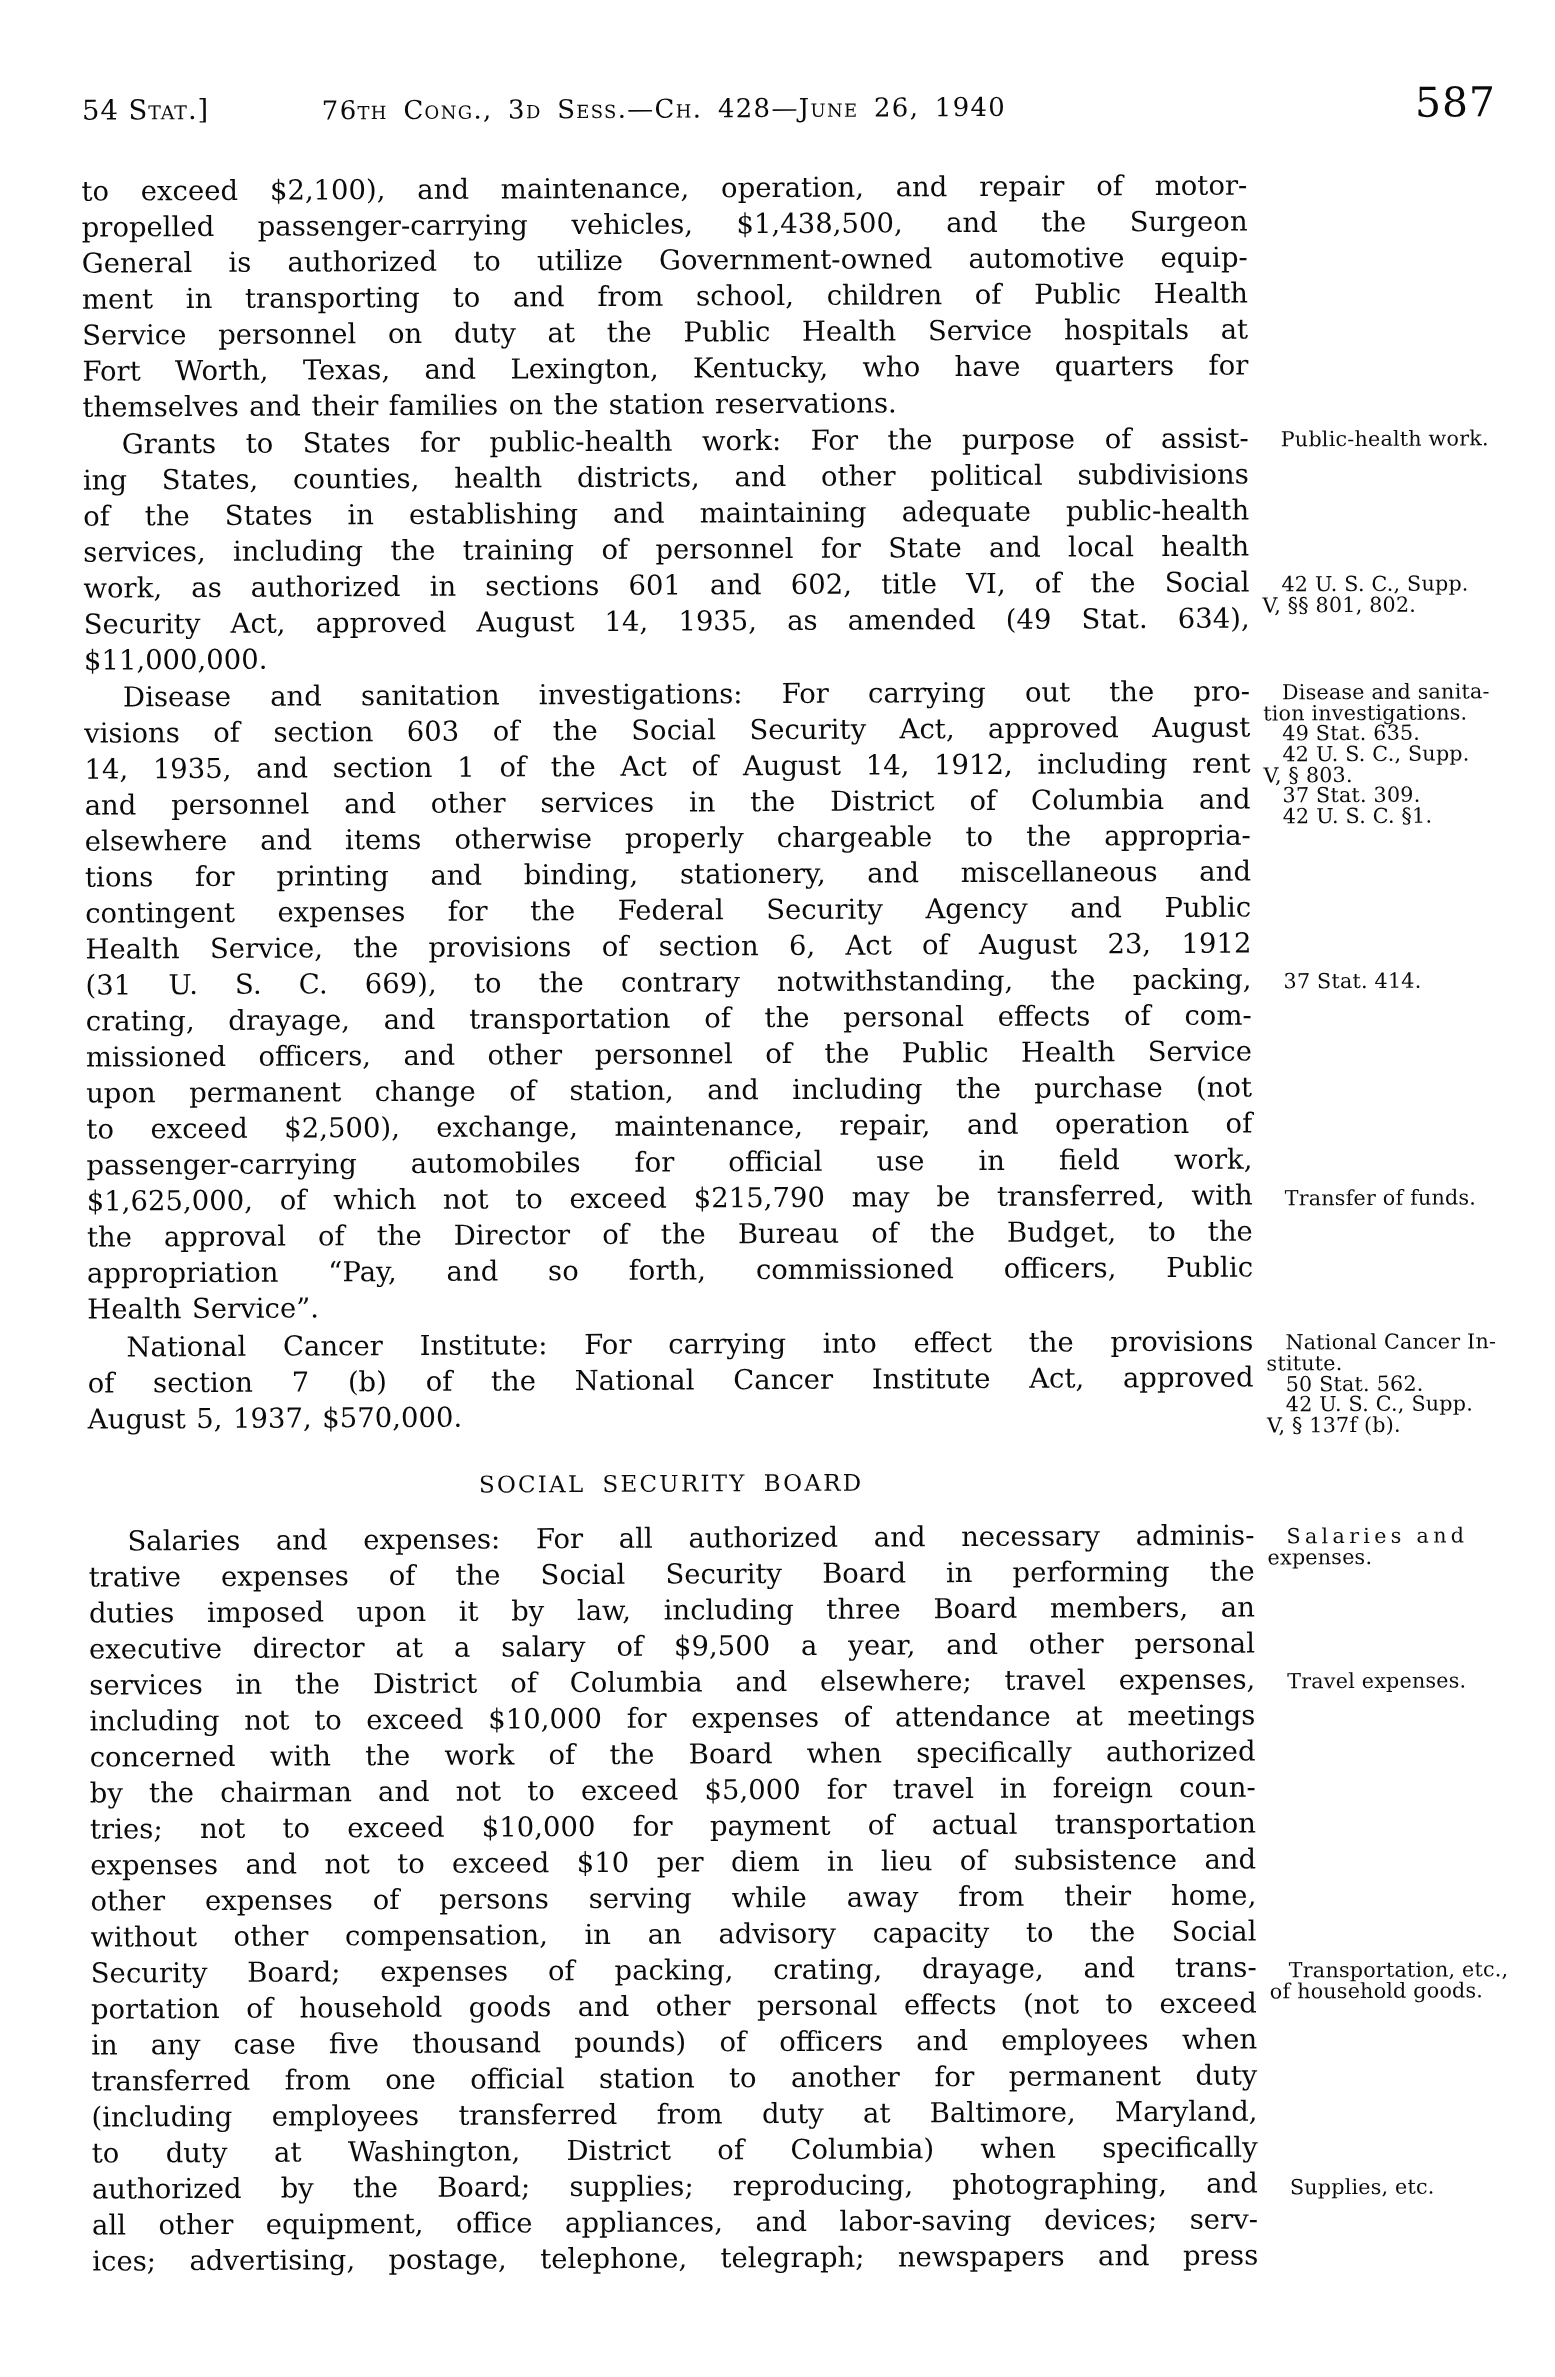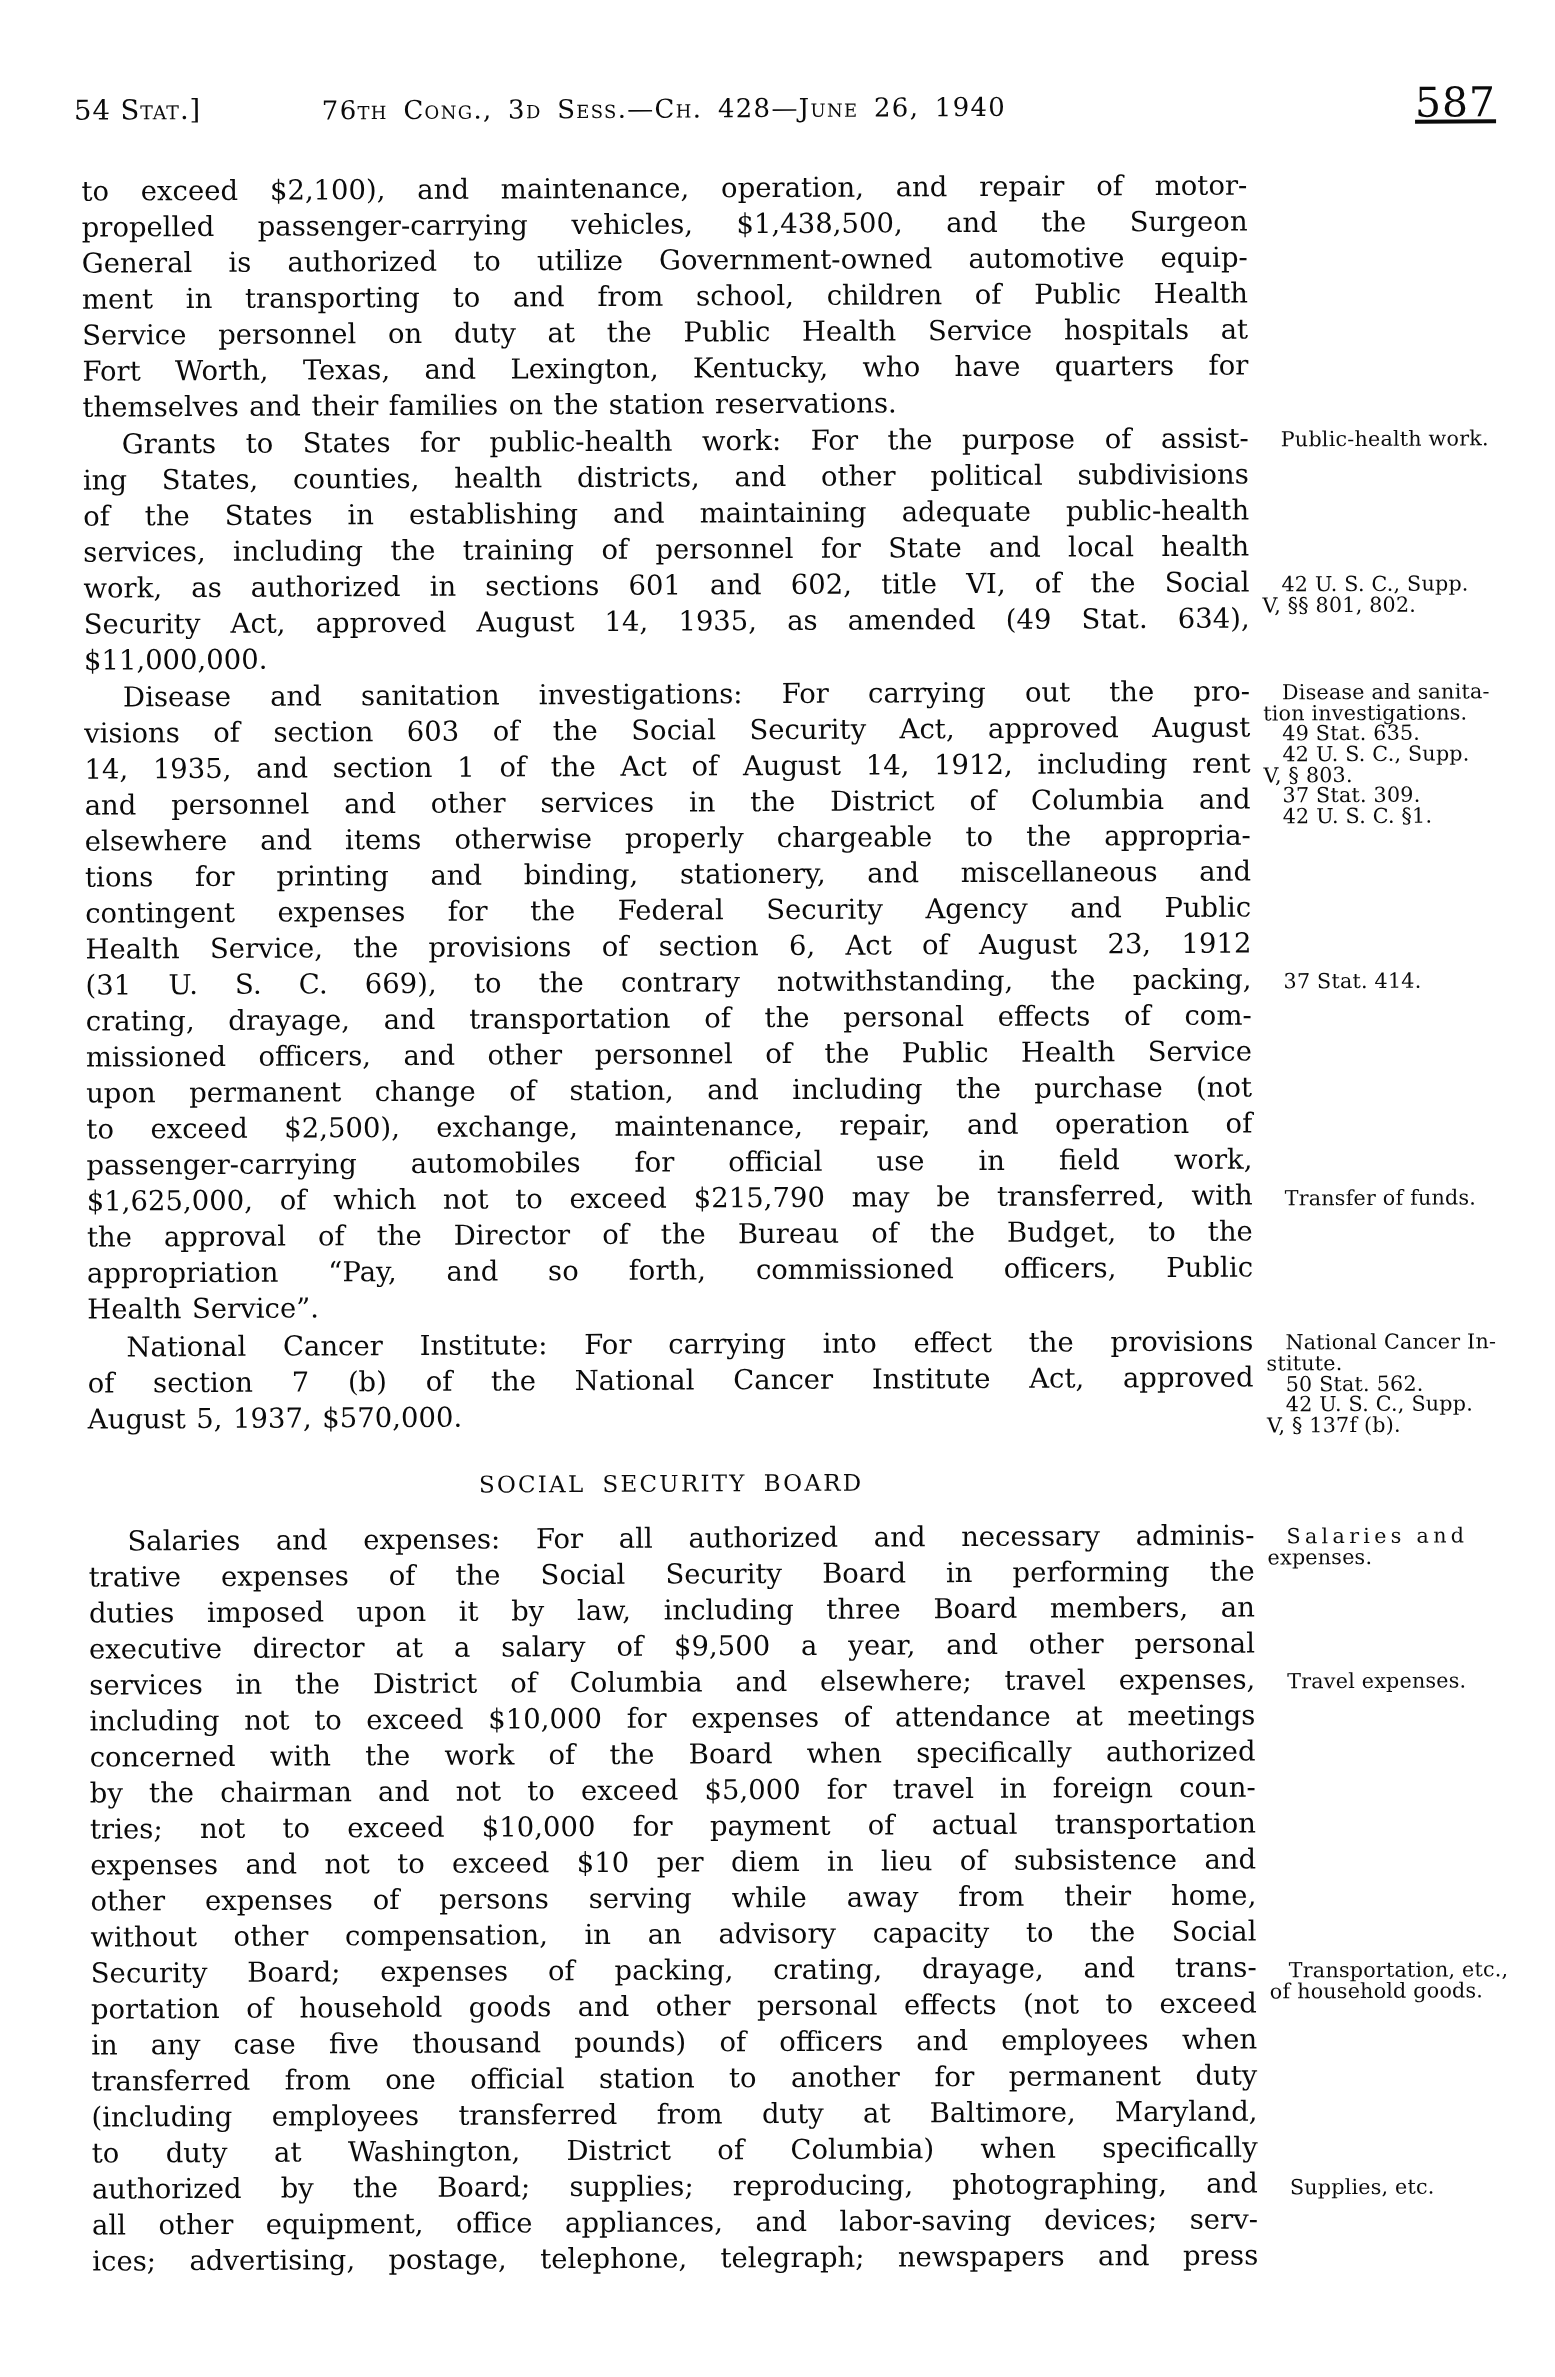--- a/index.html
+++ b/index.html
@@ -12,38 +12,37 @@
     position: absolute; left: 0; top: 0;
     width: 1556px; height: 2377px;
     transform: rotate(-0.3deg);
     transform-origin: 50% 45%;
     color: #0b0b0b;
     font-family: "DejaVu Serif", "Liberation Serif", serif;
   }
   
   .runhead { position: absolute; left: 0; top: 0; width: 1556px; height: 138px; }
   .stat-vol {
-    position: absolute; left: 79px; top: 89px;
+    position: absolute; left: 87px; top: 89px;
     font-size: 27.5px; line-height: 34px;
     font-variant: small-caps; letter-spacing: 0.9px;
     white-space: nowrap;
     text-align: center;
   }
   .sess-title {
     position: absolute; left: 86px; top: 91px; width: 1166px;
     text-align: center;
     font-size: 26px; line-height: 34px;
     font-variant: small-caps; letter-spacing: 1.3px; word-spacing: 6px;
     white-space: nowrap;
   }
   .page-num {
     position: absolute; right: 55px; top: 85px;
     font-size: 41px; line-height: 43px;
     letter-spacing: 0.9px;
-    text-decoration: underline;
   }
   
   .para {
     position: absolute; left: 86px; width: 1166px;
     font-size: 27.5px; line-height: 36px;
     word-spacing: 1.7px;
   }
   .para > div {
     text-align: justify;
     text-align-last: justify;

